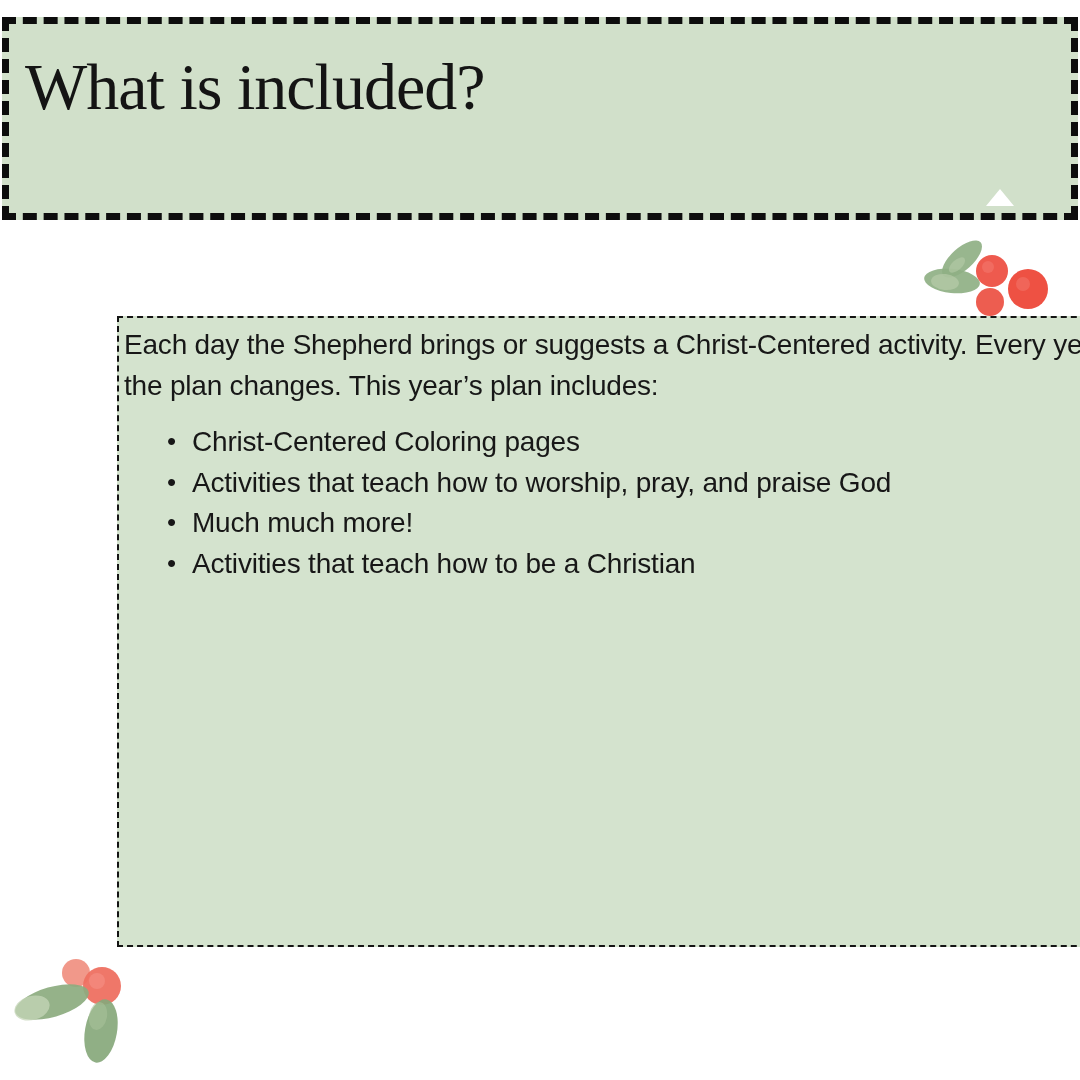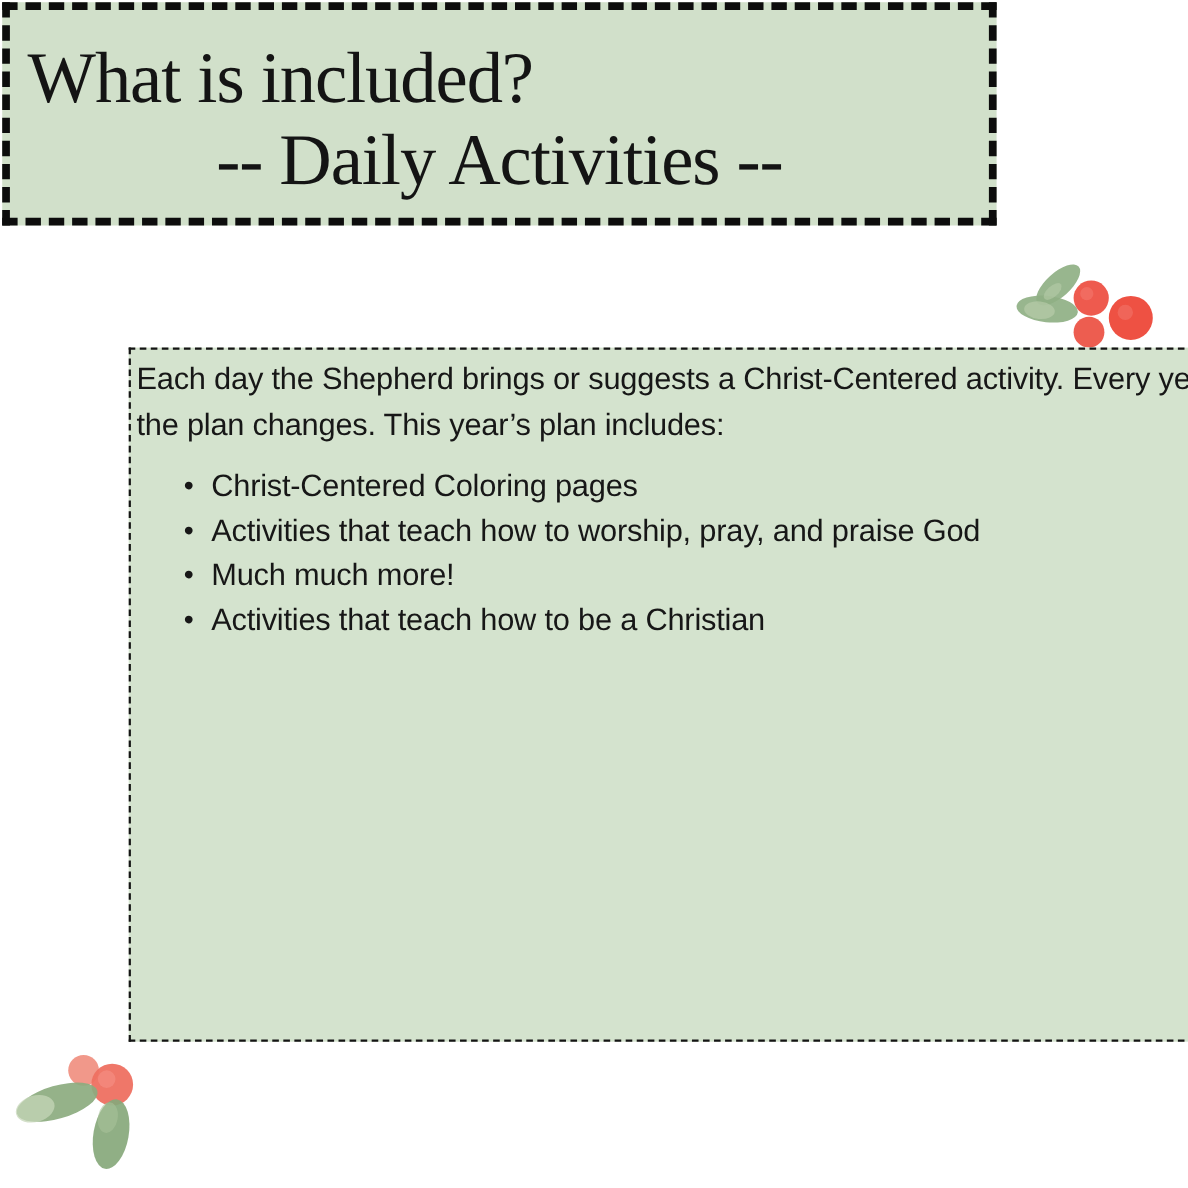--- a/index.html
+++ b/index.html
@@ -3,21 +3,21 @@
 <meta charset="utf-8">
 <style>
   html,body { margin:0; padding:0; background:#ffffff; }
   .page {
     position:relative; width:1080px; height:1080px; overflow:hidden;
     background:#ffffff; font-family:"Liberation Sans", sans-serif;
   }
 
   
   .header-box {
-    position:absolute; left:2px; top:2px; width:904px; height:203px;
+    position:absolute; left:2px; top:17px; width:1076px; height:203px;
     box-sizing:border-box; border:7px dashed #0d0d0d;
   }
   .header-title {
     position:absolute; left:16px; top:30px;
     font-family:"Liberation Serif", serif;
     font-size:66px; line-height:1; letter-spacing:-1px; font-weight:400;
     color:#141414; white-space:nowrap;
   }
   .header-subtitle {
     position:absolute; left:0; top:104px; width:100%; text-align:center;
@@ -52,21 +52,20 @@
   .holly-top-right { position:absolute; left:915px; top:232px; }
   .holly-bottom-left { position:absolute; left:10px; top:948px; }
 </style>
 </head>
 <body>
 
 <div class="page">
 
   <div class="header-box" style="background: rgb(209, 224, 202);">
     <div class="header-title">What is included?</div>
-    <div class="header-subtitle">-- Daily Activities --</div>
   </div>
   <div class="corner-notch"></div>
 
   <svg class="holly-top-right" width="165" height="135" viewBox="0 0 165 135">
 
     <g>
       <ellipse cx="47" cy="27" rx="25" ry="11" transform="rotate(-42 47 27)" fill="#8fb084" fill-opacity="0.92"></ellipse>
       <ellipse cx="37" cy="49" rx="28" ry="12" transform="rotate(6 37 49)" fill="#8fb084" fill-opacity="0.92"></ellipse>
       <ellipse cx="30" cy="50" rx="14" ry="8" transform="rotate(6 30 50)" fill="#bccfae" fill-opacity="0.6"></ellipse>
       <ellipse cx="42" cy="33" rx="10" ry="5" transform="rotate(-42 42 33)" fill="#bccfae" fill-opacity="0.5"></ellipse>

